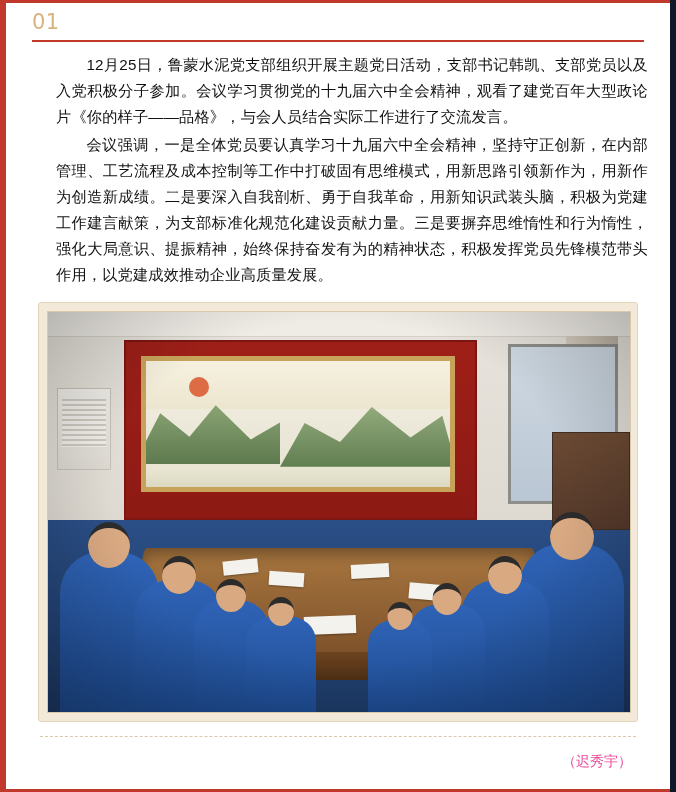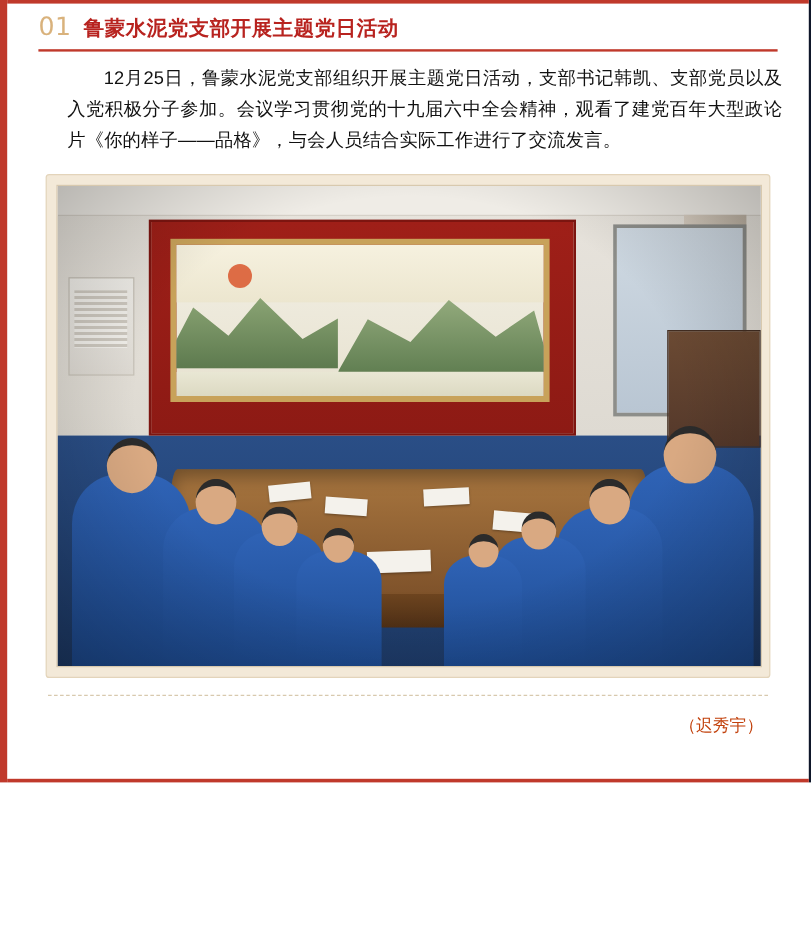--- a/index.html
+++ b/index.html
@@ -10,24 +10,24 @@
     width: 676px;
     height: 792px;
     background: #ffffff;
     font-family: "Liberation Sans", sans-serif;
     color: #1a1a1a;
     overflow: hidden;
   }
   .page {
     position: relative;
     width: 676px;
-    height: 652px;
+    height: 792px;
     box-sizing: border-box;
     border-left: 6px solid #c0392b;
-    border-right: 2px solid #0f172a;
+    border-right: 6px solid #0f172a;
     background: #ffffff;
   }
   .page::before {
     content: "";
     position: absolute;
     left: 0; right: 0; top: 0;
     height: 3px;
     background: #c0392b;
   }
   .page::after {
@@ -254,36 +254,36 @@
 
   
   .divider {
     margin: 14px 12px 0 12px;
     border-top: 1px dashed #d8c9ae;
   }
   .signature {
     text-align: right;
     padding: 16px 16px 0 0;
     font-size: 14px;
-    color: #c2410c;
+    color: #ec4899;
   }
 </style>
 </head>
 <body>
 
 <div class="page">
   <div class="inner">
 
     <div class="header">
       <span class="header-num">01</span>
-      <span class="header-title">鲁蒙水泥党支部开展主题党日活动</span>
     </div>
 
     <div class="article">
       <p class="para indent">12月25日，鲁蒙水泥党支部组织开展主题党日活动，支部书记韩凯、支部党员以及入党积极分子参加。会议学习贯彻党的十九届六中全会精神，观看了建党百年大型政论片《你的样子——品格》，与会人员结合实际工作进行了交流发言。</p>
+      <p class="para indent">会议强调，一是全体党员要认真学习十九届六中全会精神，坚持守正创新，在内部管理、工艺流程及成本控制等工作中打破固有思维模式，用新思路引领新作为，用新作为创造新成绩。二是要深入自我剖析、勇于自我革命，用新知识武装头脑，积极为党建工作建言献策，为支部标准化规范化建设贡献力量。三是要摒弃思维惰性和行为惰性，强化大局意识、提振精神，始终保持奋发有为的精神状态，积极发挥党员先锋模范带头作用，以党建成效推动企业高质量发展。</p>
     </div>
 
     <div class="photo-wrap">
       <div class="photo">
         <div class="wall"></div>
         <div class="wall-lower"></div>
         <div class="ceiling"></div>
 
         <div class="red-panel"></div>
         <div class="painting">

